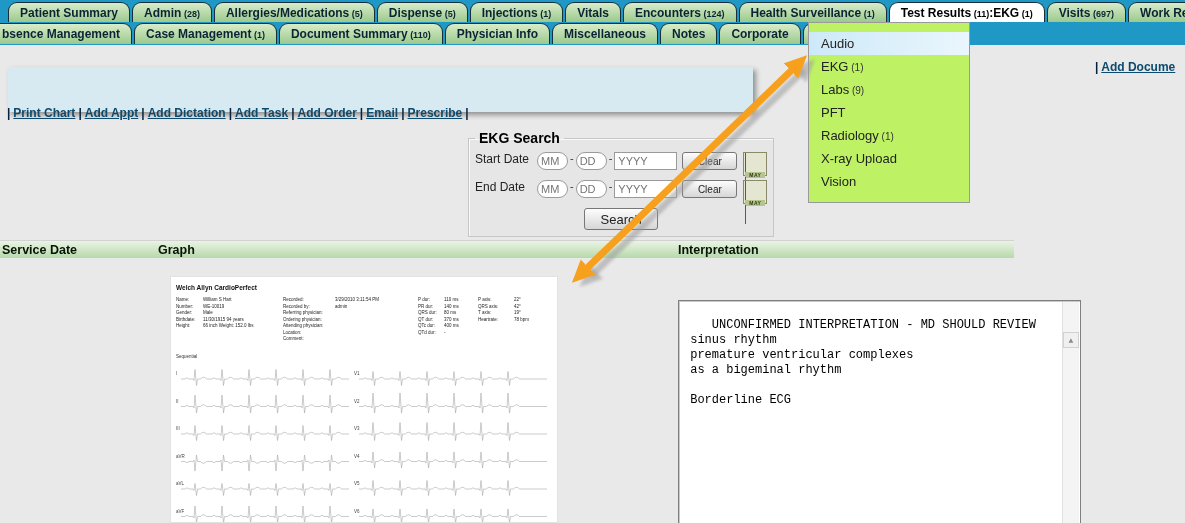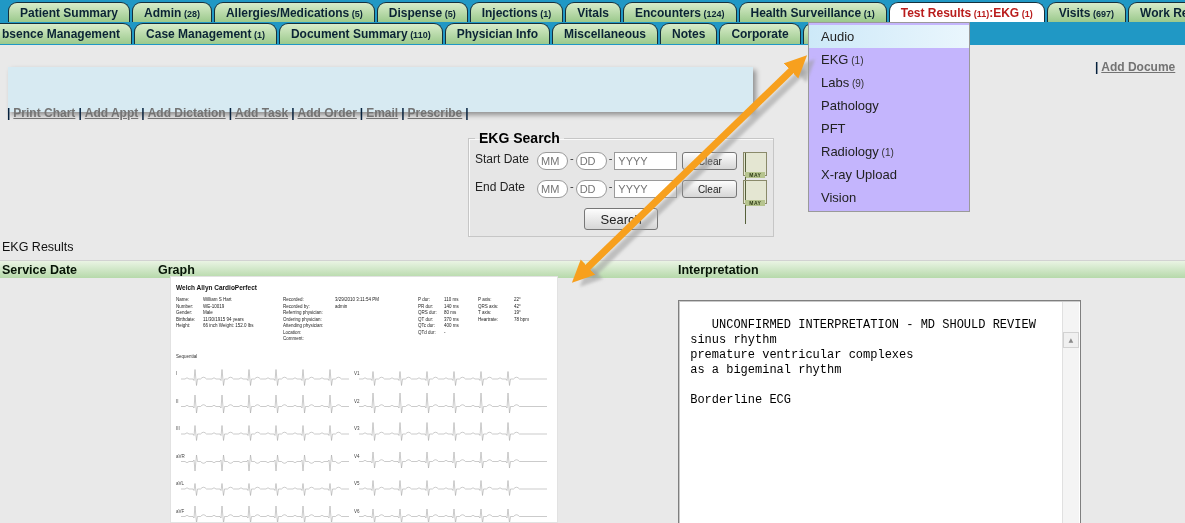--- a/index.html
+++ b/index.html
@@ -9,35 +9,35 @@
 
   
   .teal-band { position:absolute; left:0; top:0; width:1185px; height:45px; background:#2098c5; z-index:1; }
   .tab-row { position:absolute; display:flex; align-items:flex-end; white-space:nowrap; z-index:2; }
   #tab-row-1 { left:8px; top:2px; height:20px; }
   #tab-row-2 { left:-10px; top:23px; height:21px; }
   .tab { height:20px; margin-right:2px; padding:2px 11px 0 11px; border:1px solid #16303c; border-bottom:none;
          border-radius:9px 9px 0 0; background:linear-gradient(#d8ecca,#9bc98c);
          font-size:12px; font-weight:bold; color:#0b2435; cursor:pointer; line-height:16px; }
   .tab .cnt { font-size:9px; font-weight:bold; }
-  .tab.active { background:#ffffff; color:#b91c1c; }
+  .tab.active { background:#ffffff; color:#000000; }
   #tab-row-2 .tab { height:21px; }
 
   
-  .dropdown { position:absolute; left:808px; top:22px; width:162px; background:#c4b5fd;
-              border:1px solid #9a9a9a; z-index:30; padding:2px 0; }
+  .dropdown { position:absolute; left:808px; top:22px; width:162px; background:#bef264;
+              border:1px solid #9a9a9a; z-index:30; padding:9px 0; }
   .menu-item { height:23px; line-height:23px; padding-left:12px; font-size:13px; color:#222; cursor:pointer; }
   .menu-item .cnt { font-size:10px; color:#333; }
   .menu-item.hl { background:linear-gradient(90deg,#cde9f8,#eaf6fd); }
 
   
   .banner { position:absolute; left:8px; top:67px; width:745px; height:45px; background:#d7eaf2;
             box-shadow:3px 3px 5px rgba(0,0,0,.38); z-index:2; }
   .linkbar { position:absolute; left:4px; top:106px; font-size:12px; font-weight:bold; color:#06213d; z-index:2; white-space:nowrap; }
-  .linkbar a, .add-doc a { color:#737373; text-decoration:underline; cursor:pointer;margin-top:14px; }
+  .linkbar a, .add-doc a { color:#0c4a6e; text-decoration:underline; cursor:pointer;margin-top:14px; }
   .linkbar .sep { text-decoration:none; padding:0 3px; }
   .add-doc { position:absolute; left:1095px; top:60px; width:92px; overflow:hidden; white-space:nowrap;
              font-size:12px; font-weight:bold; color:#06213d; z-index:2; }
 
   
   fieldset.search { position:absolute; left:468px; top:130px; width:270px; height:107px;
                     border:1px solid #c6c6c6; background:#e6e6e6; box-shadow:inset 1px 1px 0 #fafafa; z-index:3; padding:2px 4px; }
   fieldset.search legend { font-size:14px; font-weight:bold; color:#000; padding:0 4px; margin-left:2px; }
   .date-row { display:flex; margin:4px 2px; height:24px; }
   .date-row .dlabel { width:62px; font-size:12px; color:#222; }
@@ -51,21 +51,21 @@
   .search-row { text-align:center; margin-top:2px; }
   .cal { width:24px; height:24px; margin-left:6px; border:1px solid #8a8a6a; background:#e4e6d2;
          display:inline-block; cursor:pointer; padding:1px; }
   .cal .cal-in { width:100%; height:100%; border:1px solid #56603a; background:#dce4c0;
          background-image:radial-gradient(#6a7a4a 0.6px, transparent 0.8px); background-size:3px 3px; background-position:1px 8px; }
   .cal .cal-top { display:block; height:6px; line-height:6px; background:#b6c48e; color:#2c3a14;
          font-size:5px; font-weight:bold; text-align:center; letter-spacing:.5px; }
 
   
   .ekg-results-title { position:absolute; left:2px; top:240px; font-size:12.5px; color:#111; z-index:2; }
-  .col-header { position:absolute; left:0; top:260px; width:1185px; height:18px;
+  .col-header { position:absolute; left:0; top:240px; width:1014px; height:18px;
                 background:linear-gradient(#eaf4e4,#b6d9aa); border-top:1px solid #d2d2d2; z-index:2;padding-left:48px; }
   .col-header span { position:absolute; top:2px; font-size:12.5px; font-weight:bold; color:#061406; }
   .ch-service { left:2px; } .ch-graph { left:158px; } .ch-interp { left:678px; }
   .service-cell { position:absolute; left:2px; top:415px; font-size:12.5px; color:#000; line-height:17px; z-index:2; }
 
   
   .graph-panel { position:absolute; left:170px; top:276px; width:388px; height:247px; background:#fff;
                  border:1px solid #e2e2e2; z-index:2; overflow:hidden; }
   .rep-title { position:absolute; left:5px; top:7px; font-size:6.5px; font-weight:bold; color:#111; }
   .rep-block { position:absolute; top:20px; font-size:4.5px; color:#222; line-height:6.5px; }
@@ -116,21 +116,20 @@
       <div class="tab"><span class="lbl">Miscellaneous</span></div>
       <div class="tab"><span class="lbl">Notes</span></div>
       <div class="tab"><span class="lbl">Corporate</span></div>
       <div class="tab"><span class="lbl">Provider Do</span></div>
     </div>
 
   <div class="dropdown" id="test-results-dropdown">
       <div class="menu-item hl"><span>Audio</span></div>
       <div class="menu-item"><span>EKG</span><span class="cnt"> (1)</span></div>
       <div class="menu-item"><span>Labs</span><span class="cnt"> (9)</span></div>
-      <div class="menu-item"><span>Pathology</span></div>
       <div class="menu-item"><span>PFT</span></div>
       <div class="menu-item"><span>Radiology</span><span class="cnt"> (1)</span></div>
       <div class="menu-item"><span>X-ray Upload</span></div>
       <div class="menu-item"><span>Vision</span></div>
     </div>
 
   <div class="banner"></div>
 
   <div class="linkbar" id="linkbar"><span class="sep">|</span><a>Print Chart</a><span class="sep">|</span><a>Add Appt</a><span class="sep">|</span><a>Add Dictation</a><span class="sep">|</span><a>Add Task</a><span class="sep">|</span><a>Add Order</a><span class="sep">|</span><a>Email</a><span class="sep">|</span><a>Prescribe</a><span class="sep">|</span></div>
 

